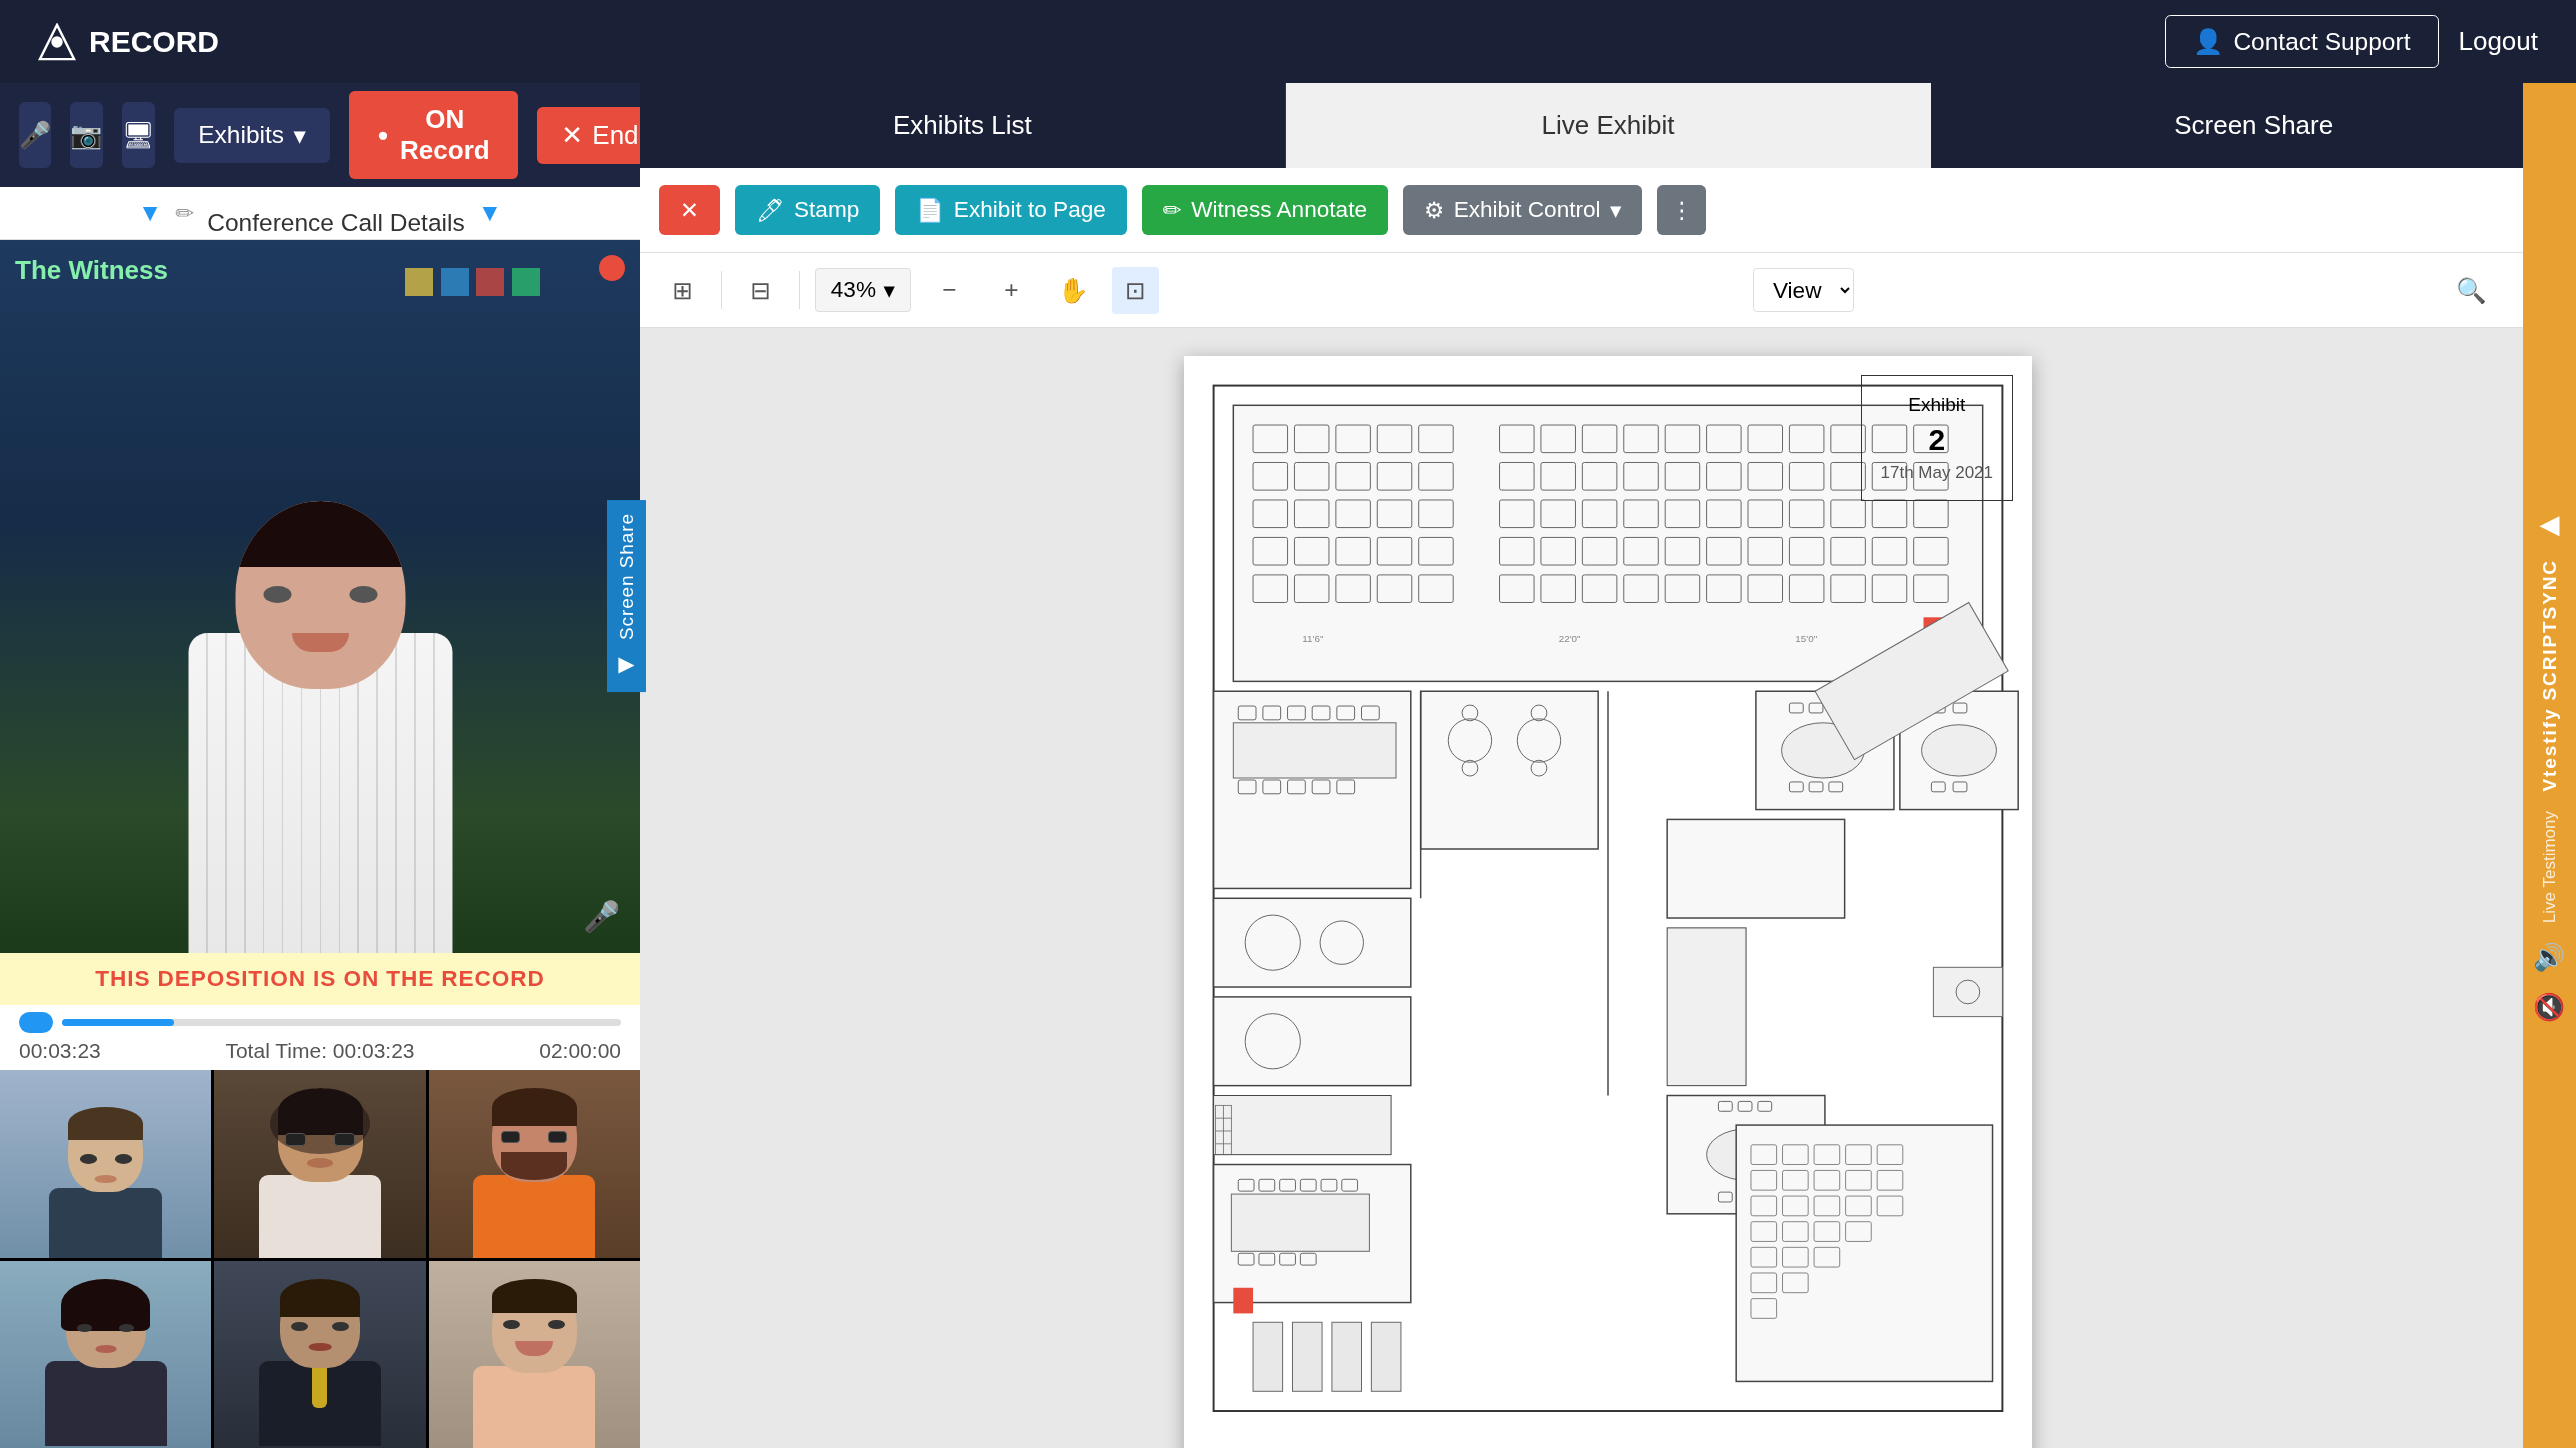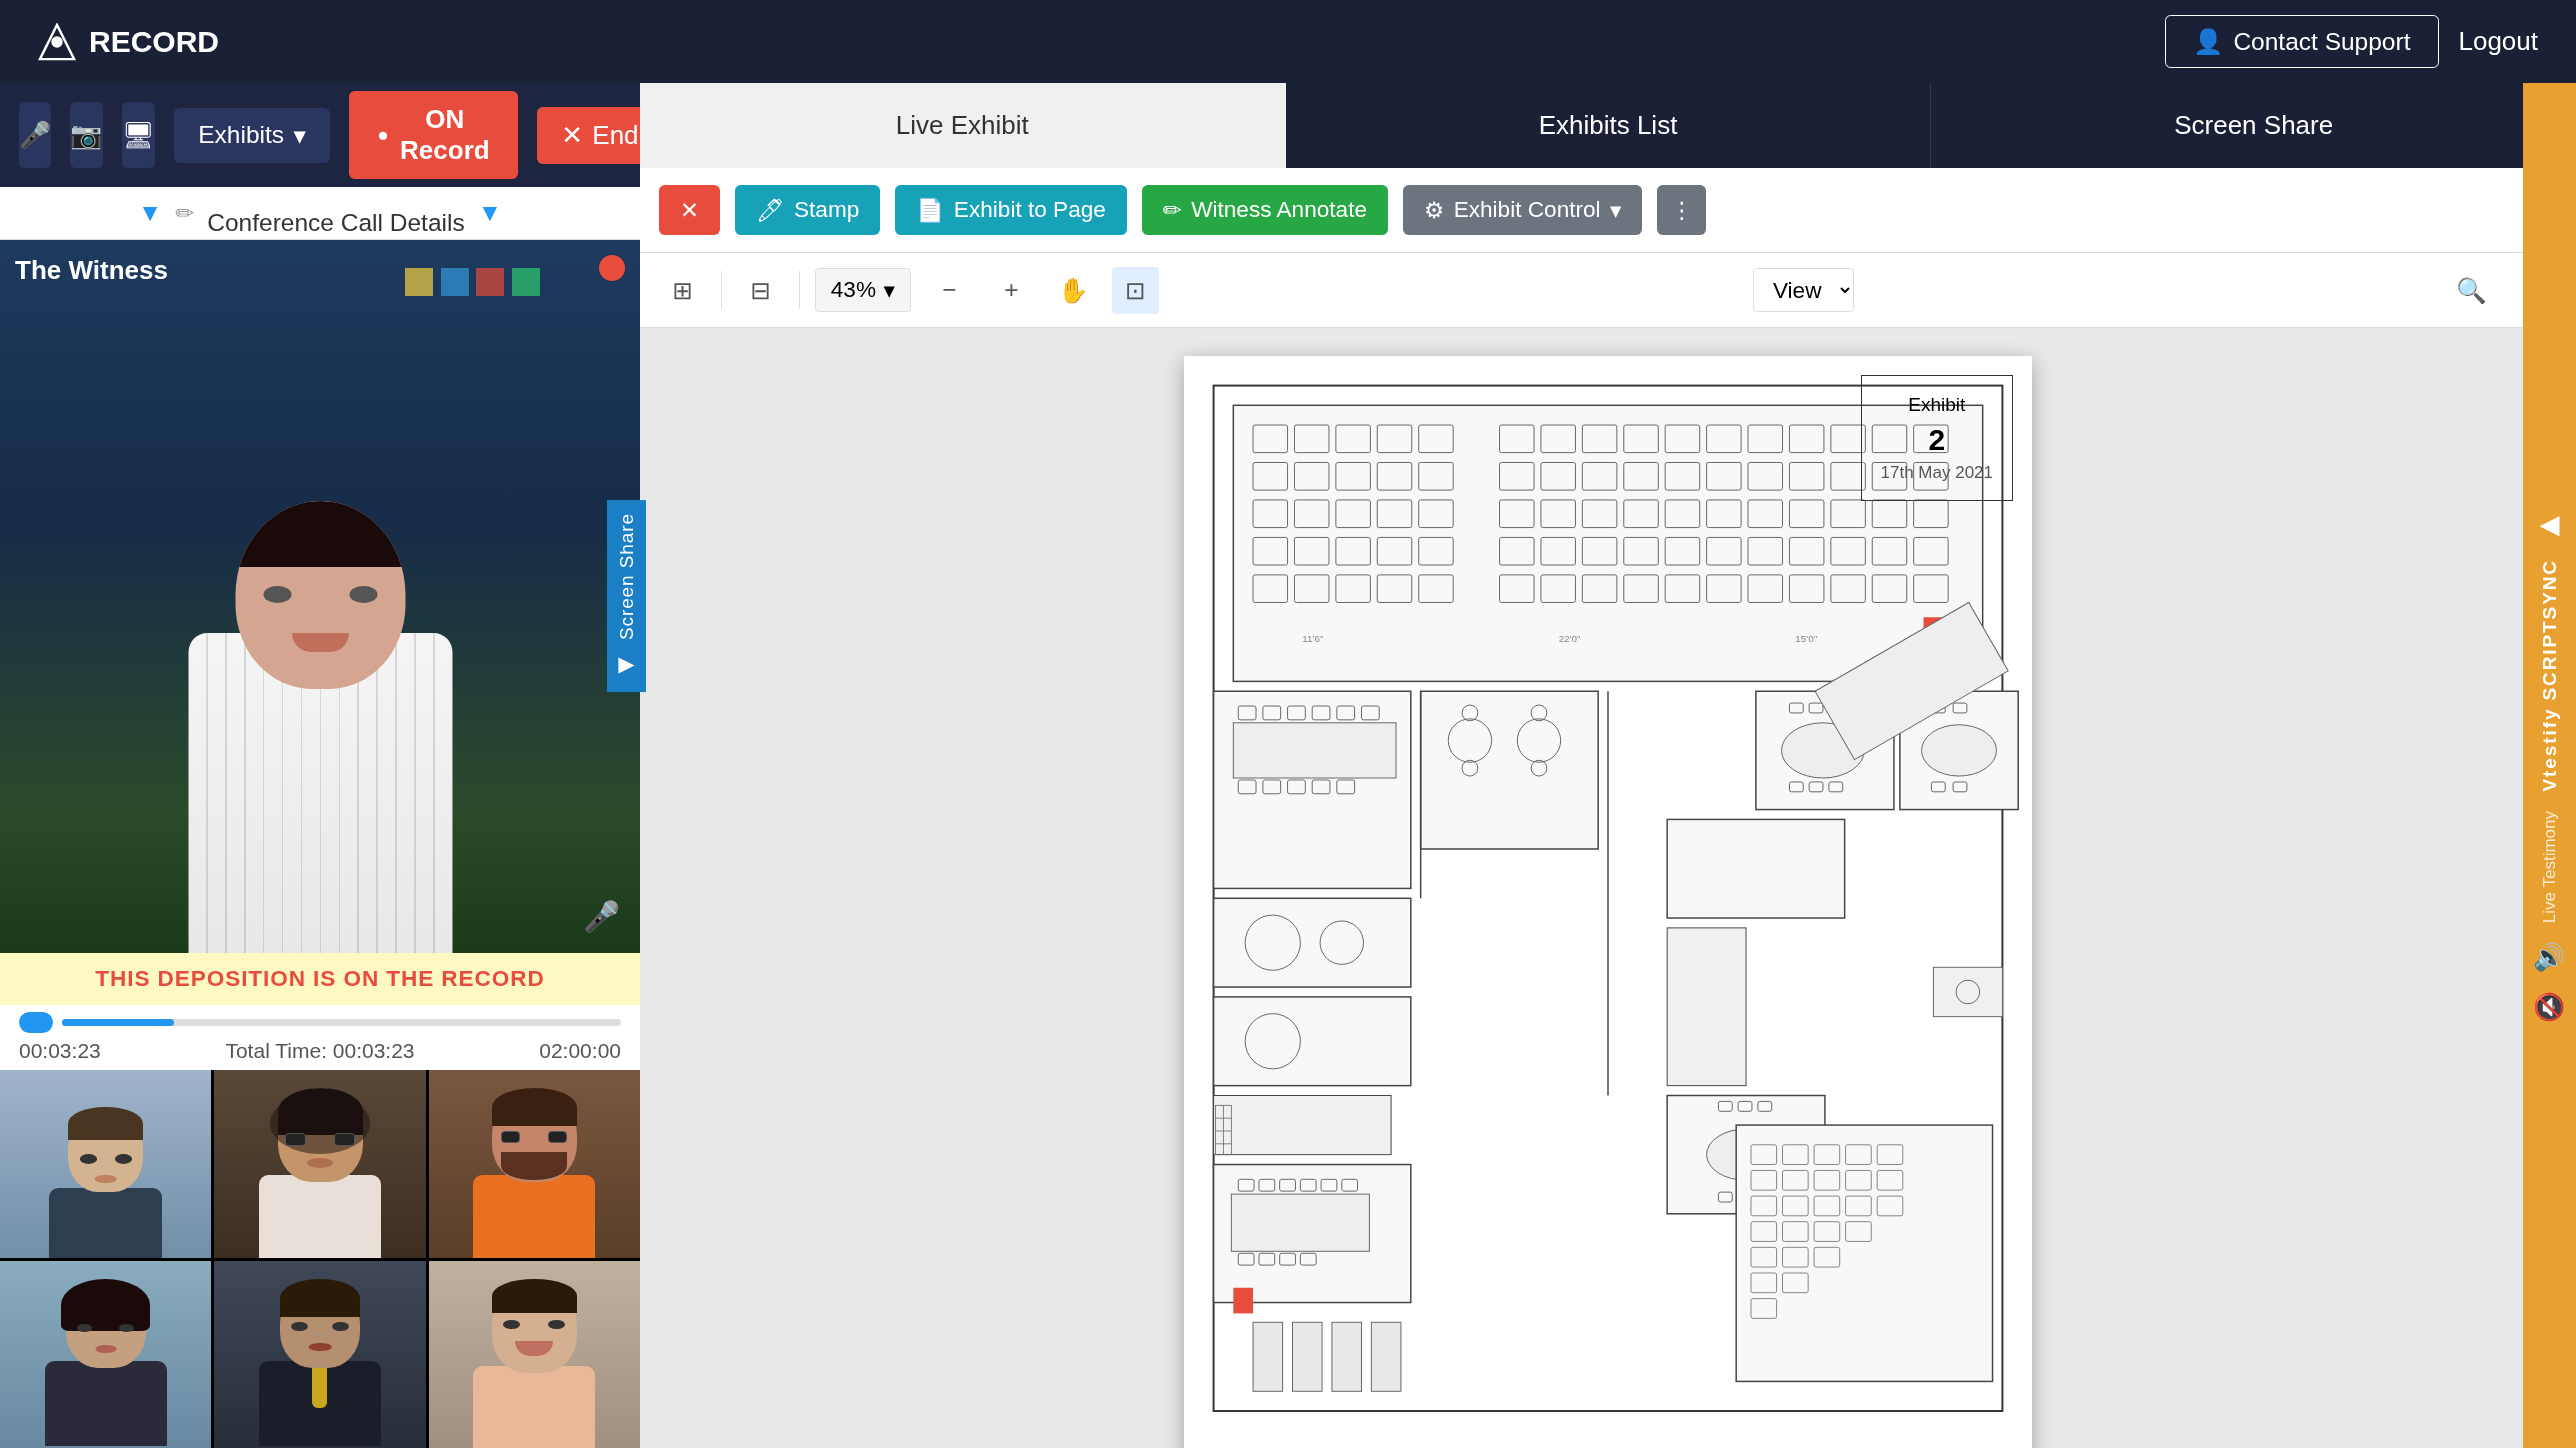--- a/index.html
+++ b/index.html
@@ -161,21 +161,21 @@
     
     .video-main {
       position: relative;
       background: #000;
       flex: 1;
     }
     .witness-label {
       position: absolute;
       top: 15px;
       left: 15px;
-      color: #ffffff;
+      color: #86efac;
       font-size: 26px;
       font-weight: 600;
       z-index: 10;
       text-align: right;
     }
     .record-dot {
       position: absolute;
       top: 15px;
       right: 15px;
       width: 26px;
@@ -670,25 +670,25 @@
           </div>
         </div>
       </div>
     </div>
 
   </div>
 
   <div class="right-panel">
 
     <div class="tabs-bar">
+      <div class="tab">
+        <span>Exhibits List</span>
+      </div>
       <div class="tab active">
         <span>Live Exhibit</span>
-      </div>
-      <div class="tab">
-        <span>Exhibits List</span>
       </div>
       <div class="tab">
         <span>Screen Share</span>
       </div>
     </div>
 
     <div class="toolbar">
       <button class="btn-tool btn-close">
         <span>✕</span>
       </button>

